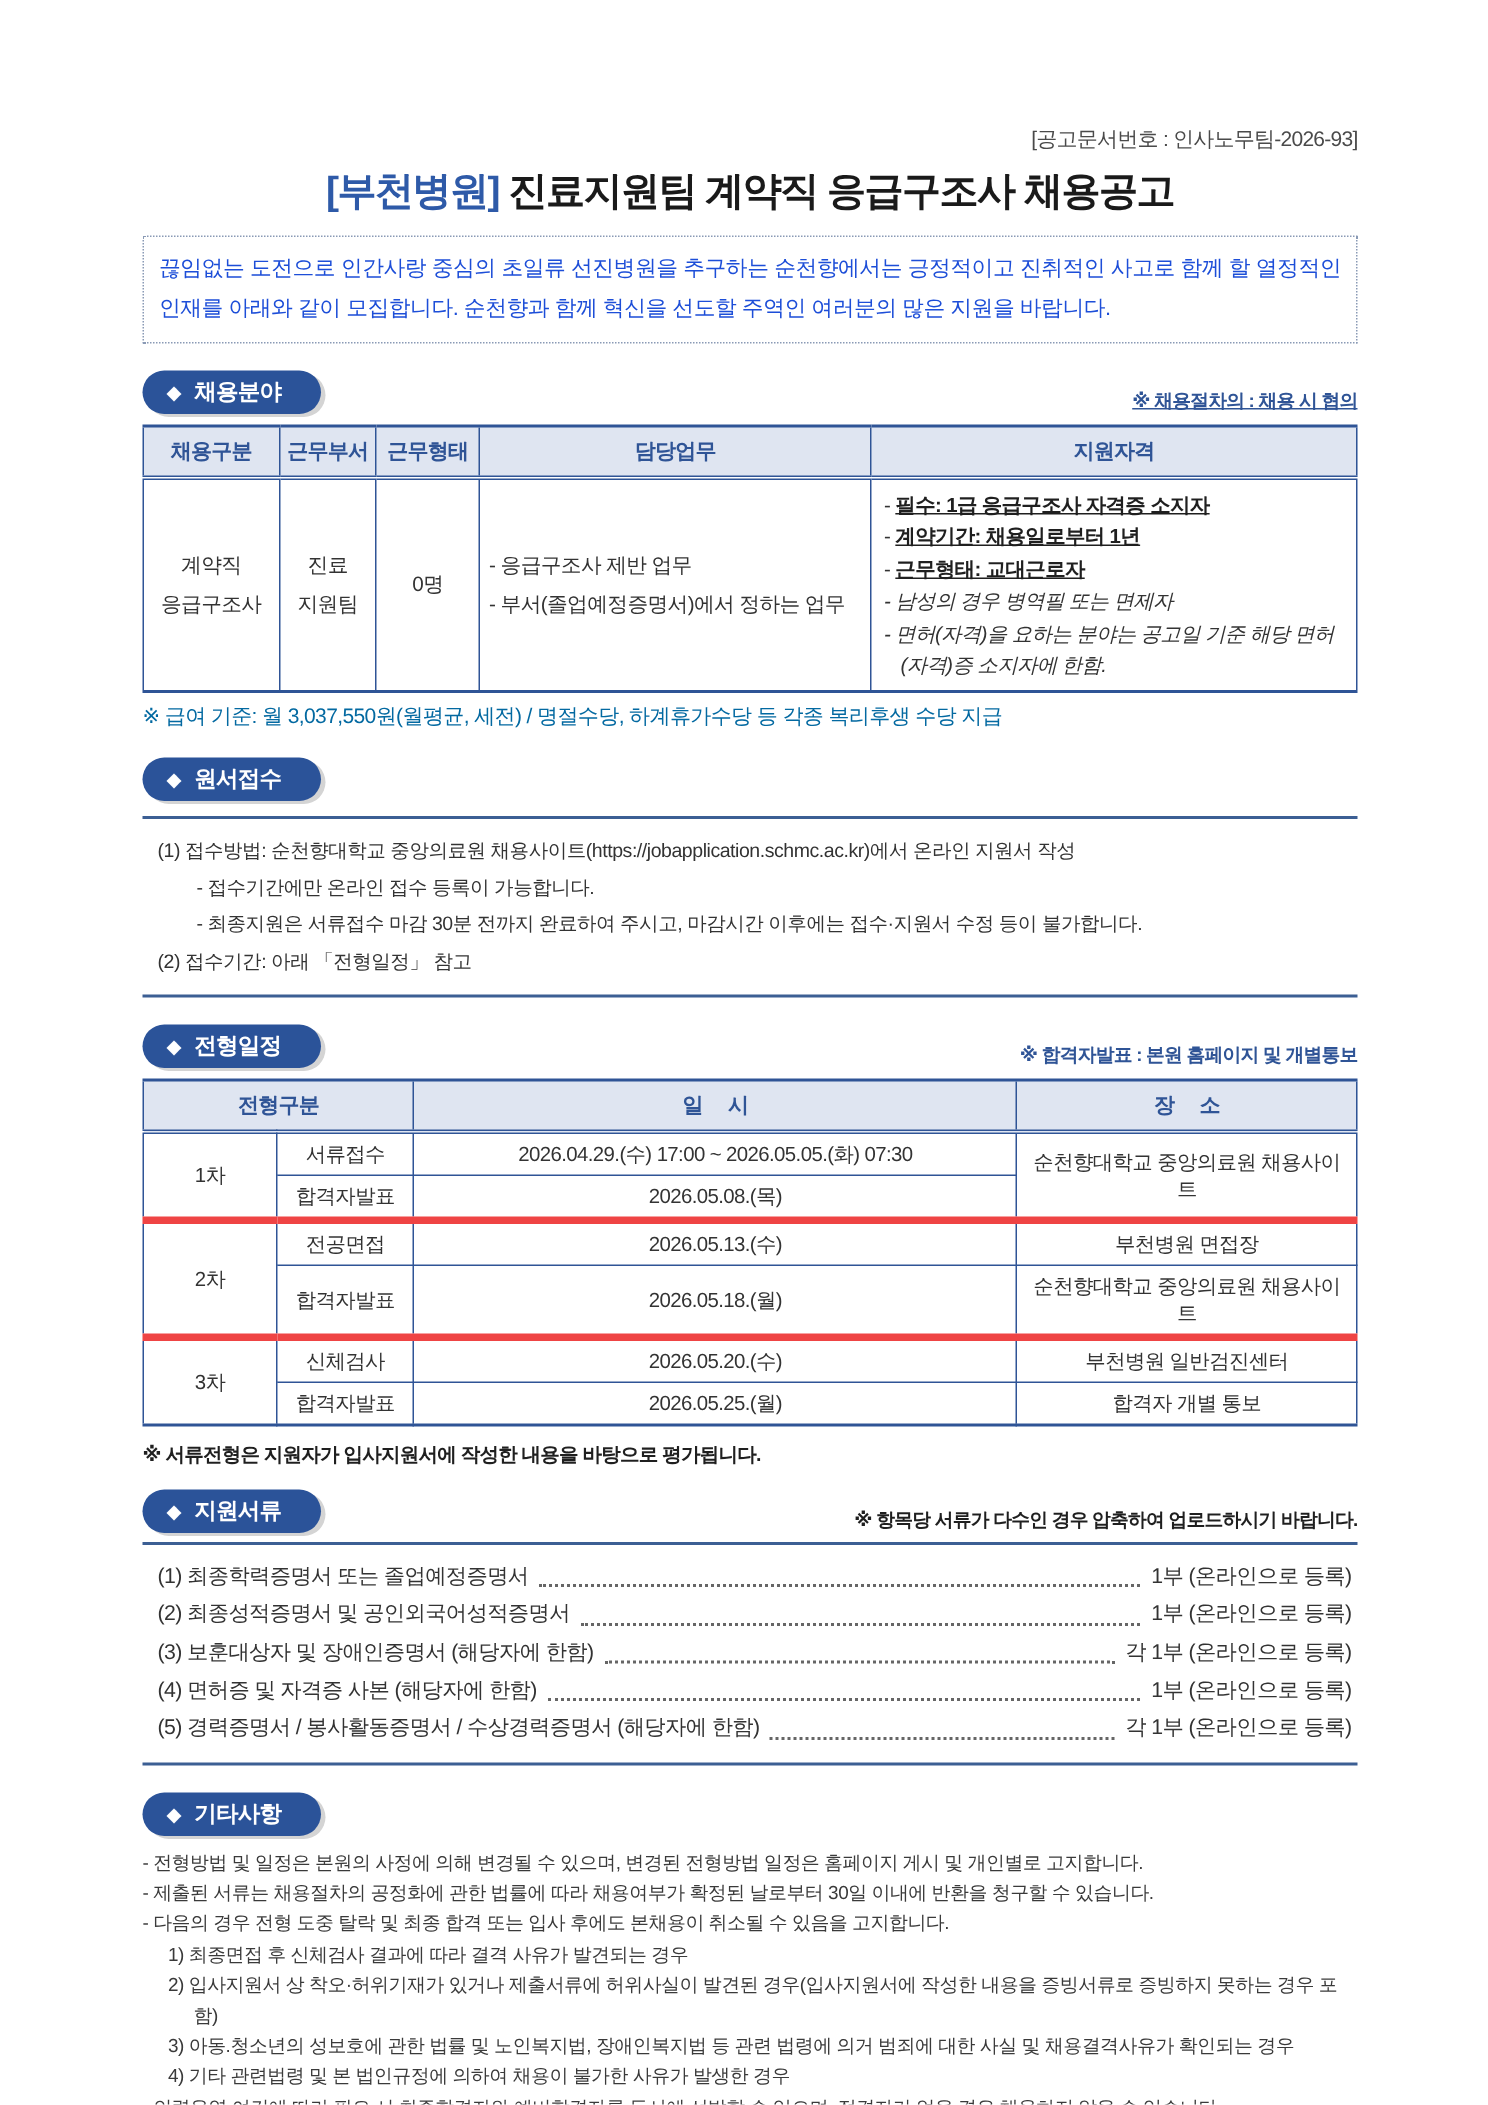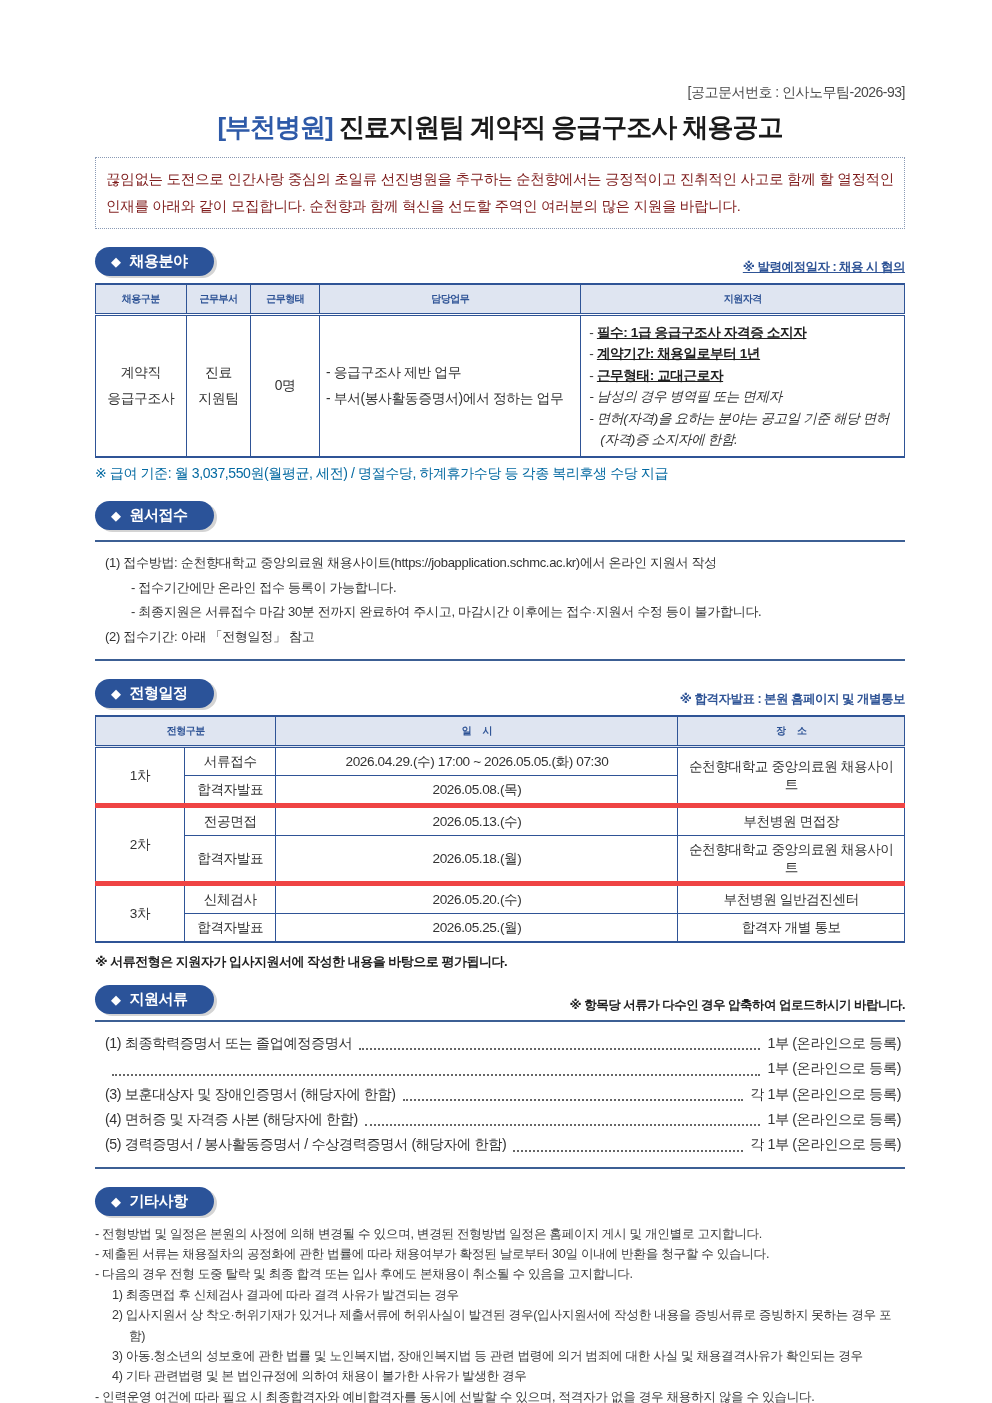--- a/index.html
+++ b/index.html
@@ -10,38 +10,38 @@
     color:#3a3a3a;
   }
   .page { width:992px; height:988px; padding:84px 87px 0 95px; background:#fff; }
 
   .doc-number { text-align:right; font-size:14px; color:#4a4a4a; letter-spacing:-0.5px; }
 
   .title { text-align:center; margin-top:8px; font-size:26px; font-weight:bold; letter-spacing:-1px; color:#1a1a1a; }
   .title .blue { color:#2e5aa8; }
 
   .intro-box { margin-top:12px; border:1px dotted #8a9ab5; padding:8px 10px; }
-  .intro-box p { font-size:14.5px; line-height:1.85; text-align:justify; color:#7f1d1d; letter-spacing:-0.3px; }
+  .intro-box p { font-size:14.5px; line-height:1.85; text-align:justify; color:#1d4ed8; letter-spacing:-0.3px; }
 
   .sec-head { display:flex; justify-content:space-between; align-items:flex-end; margin-top:18px; }
   .badge {
     display:inline-flex; align-items:center; gap:9px;
     background:#2b5399; color:#fff; font-weight:bold; font-size:15px;
     padding:5px 26px 5px 16px; border-radius:15px;
     box-shadow:3px 2px 0 0 #d4d4d4; letter-spacing:-0.5px;
   }
   .badge .diamond { font-size:13px; line-height:1; }
   .head-note { font-size:12.5px; font-weight:bold; color:#2f5496; letter-spacing:-0.5px; }
   .head-note.ul { text-decoration:underline; }
   .head-note.dark { color:#1f1f1f; }
 
   table { width:100%; border-collapse:collapse; margin-top:7px; }
   th, td { border:1px solid #2f5496; }
   thead th {
-    background:#dfe5f1; color:#2f5496; font-weight:bold; font-size:10px;
+    background:#dfe5f1; color:#2f5496; font-weight:bold; font-size:14px;
     padding:7px 2px; letter-spacing:-0.5px;
     border-top:2px solid #2f5496; border-bottom:3px double #2f5496;
   }
   table { border-bottom:2px solid #2f5496; }
   td { font-size:13.8px; color:#333; padding:4px 6px; letter-spacing:-0.4px;margin-top:33px; }
   .t-center { text-align:center; }
   .cell-lines div { line-height:1.9; }
   .duty-cell div { line-height:1.9; }
   .qual-cell { padding:6px 8px; }
   .qual-cell .q { line-height:1.58; font-size:13.6px; }
@@ -84,21 +84,21 @@
 
   <div class="intro-box">
     <p>끊임없는 도전으로 인간사랑 중심의 초일류 선진병원을 추구하는 순천향에서는 긍정적이고 진취적인 사고로 함께 할 열정적인 인재를 아래와 같이 모집합니다. 순천향과 함께 혁신을 선도할 주역인 여러분의 많은 지원을 바랍니다.</p>
   </div>
 
   <div class="sec-head">
     <div class="badge">
       <span class="diamond">◆</span>
       <span>채용분야</span>
     </div>
-    <div class="head-note ul">※ 발령예정일자 : 채용 시 협의</div>
+    <div class="head-note ul">※ 채용절차의 : 채용 시 협의</div>
   </div>
 
   <table>
     <colgroup>
         <col style="width:11.2%">
         <col style="width:8%">
         <col style="width:8.5%">
         <col style="width:32.3%">
         <col style="width:40%">
       </colgroup>
@@ -117,21 +117,21 @@
           <div>계약직</div>
           <div>응급구조사</div>
         </td>
         <td class="t-center cell-lines">
           <div>진료</div>
           <div>지원팀</div>
         </td>
         <td class="t-center">0명</td>
         <td class="duty-cell">
           <div>- 응급구조사 제반 업무</div>
-          <div>- 부서(봉사활동증명서)에서 정하는 업무</div>
+          <div>- 부서(졸업예정증명서)에서 정하는 업무</div>
         </td>
         <td class="qual-cell">
           <div class="q"><span>-</span> <span class="ul-bold">필수: 1급 응급구조사 자격증 소지자</span></div>
           <div class="q"><span>-</span> <span class="ul-bold">계약기간: 채용일로부터 1년</span></div>
           <div class="q"><span>-</span> <span class="ul-bold">근무형태: 교대근로자</span></div>
           <div class="q hang">- 남성의 경우 병역필 또는 면제자</div>
           <div class="q hang">- 면허(자격)을 요하는 분야는 공고일 기준 해당 면허(자격)증 소지자에 한함.</div>
         </td>
       </tr>
     </tbody>
@@ -221,20 +221,21 @@
     <div class="head-note dark">※ 항목당 서류가 다수인 경우 압축하여 업로드하시기 바랍니다.</div>
   </div>
 
   <div class="doc-box">
     <div class="doc-item">
       <span class="lbl">(1) 최종학력증명서 또는 졸업예정증명서</span>
       <span class="dots"></span>
       <span class="cnt">1부 (온라인으로 등록)</span>
     </div>
     <div class="doc-item">
+      <span class="lbl">(2) 최종성적증명서 및 공인외국어성적증명서</span>
       <span class="dots"></span>
       <span class="cnt">1부 (온라인으로 등록)</span>
     </div>
     <div class="doc-item">
       <span class="lbl">(3) 보훈대상자 및 장애인증명서 (해당자에 한함)</span>
       <span class="dots"></span>
       <span class="cnt">각 1부 (온라인으로 등록)</span>
     </div>
     <div class="doc-item">
       <span class="lbl">(4) 면허증 및 자격증 사본 (해당자에 한함)</span>

